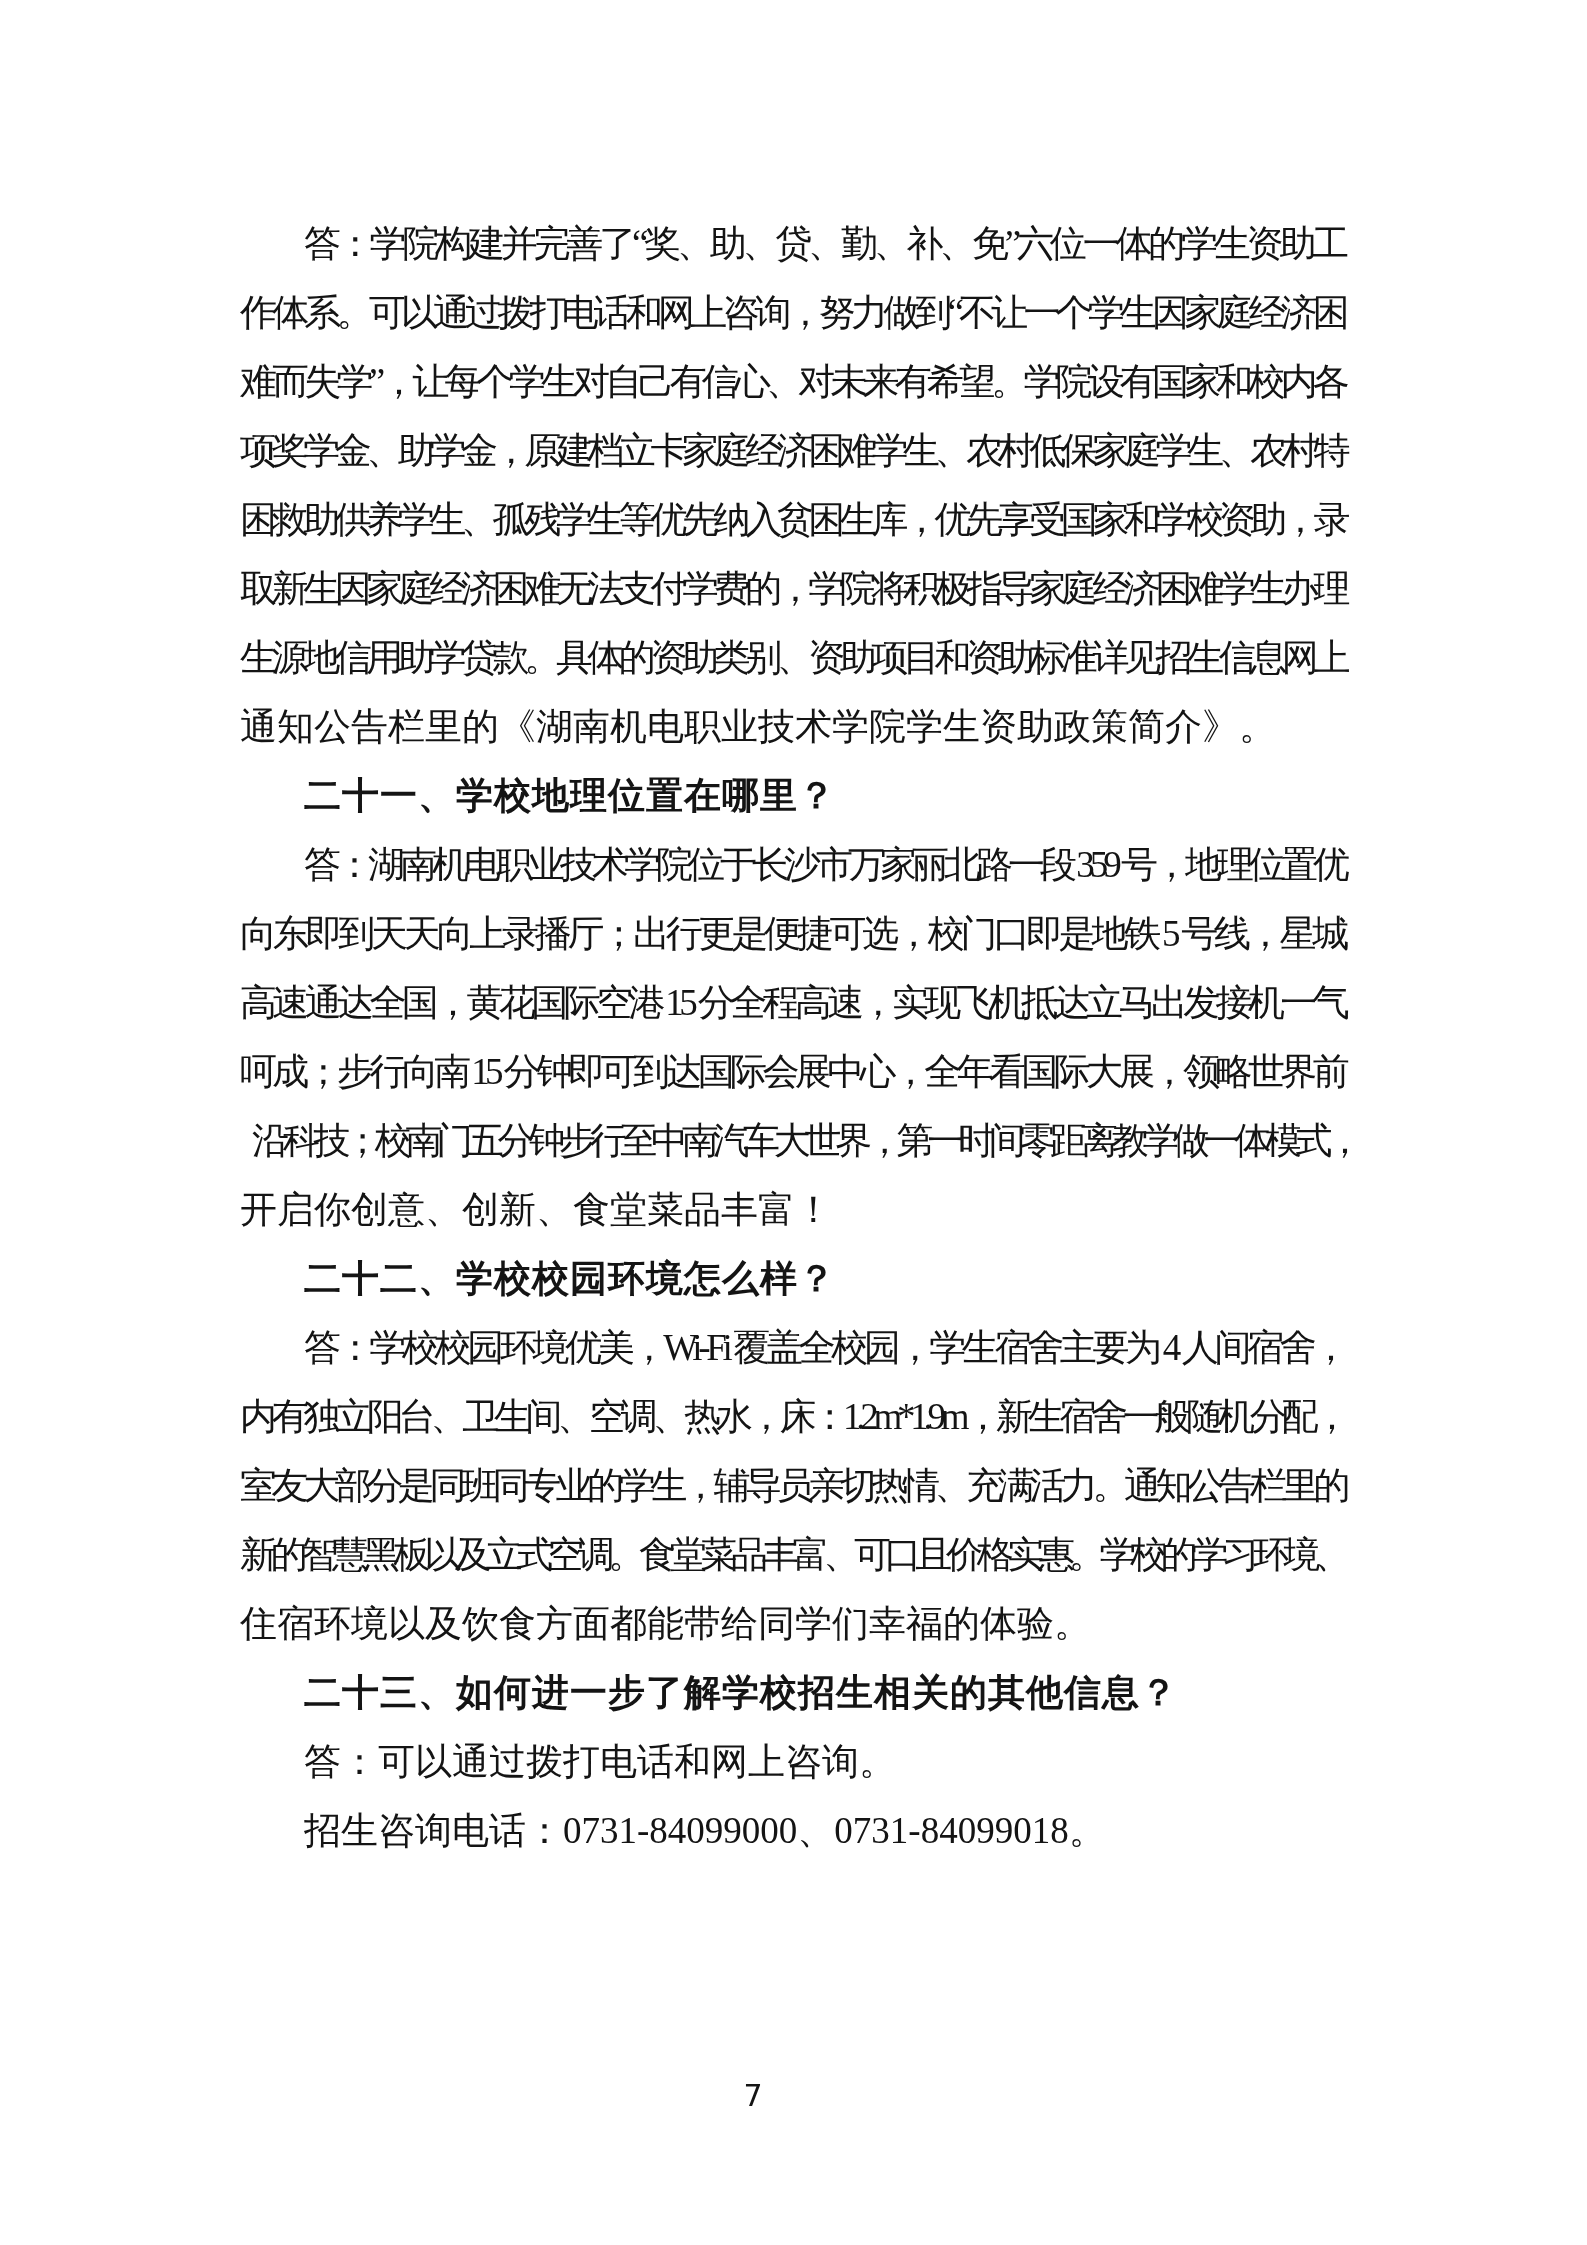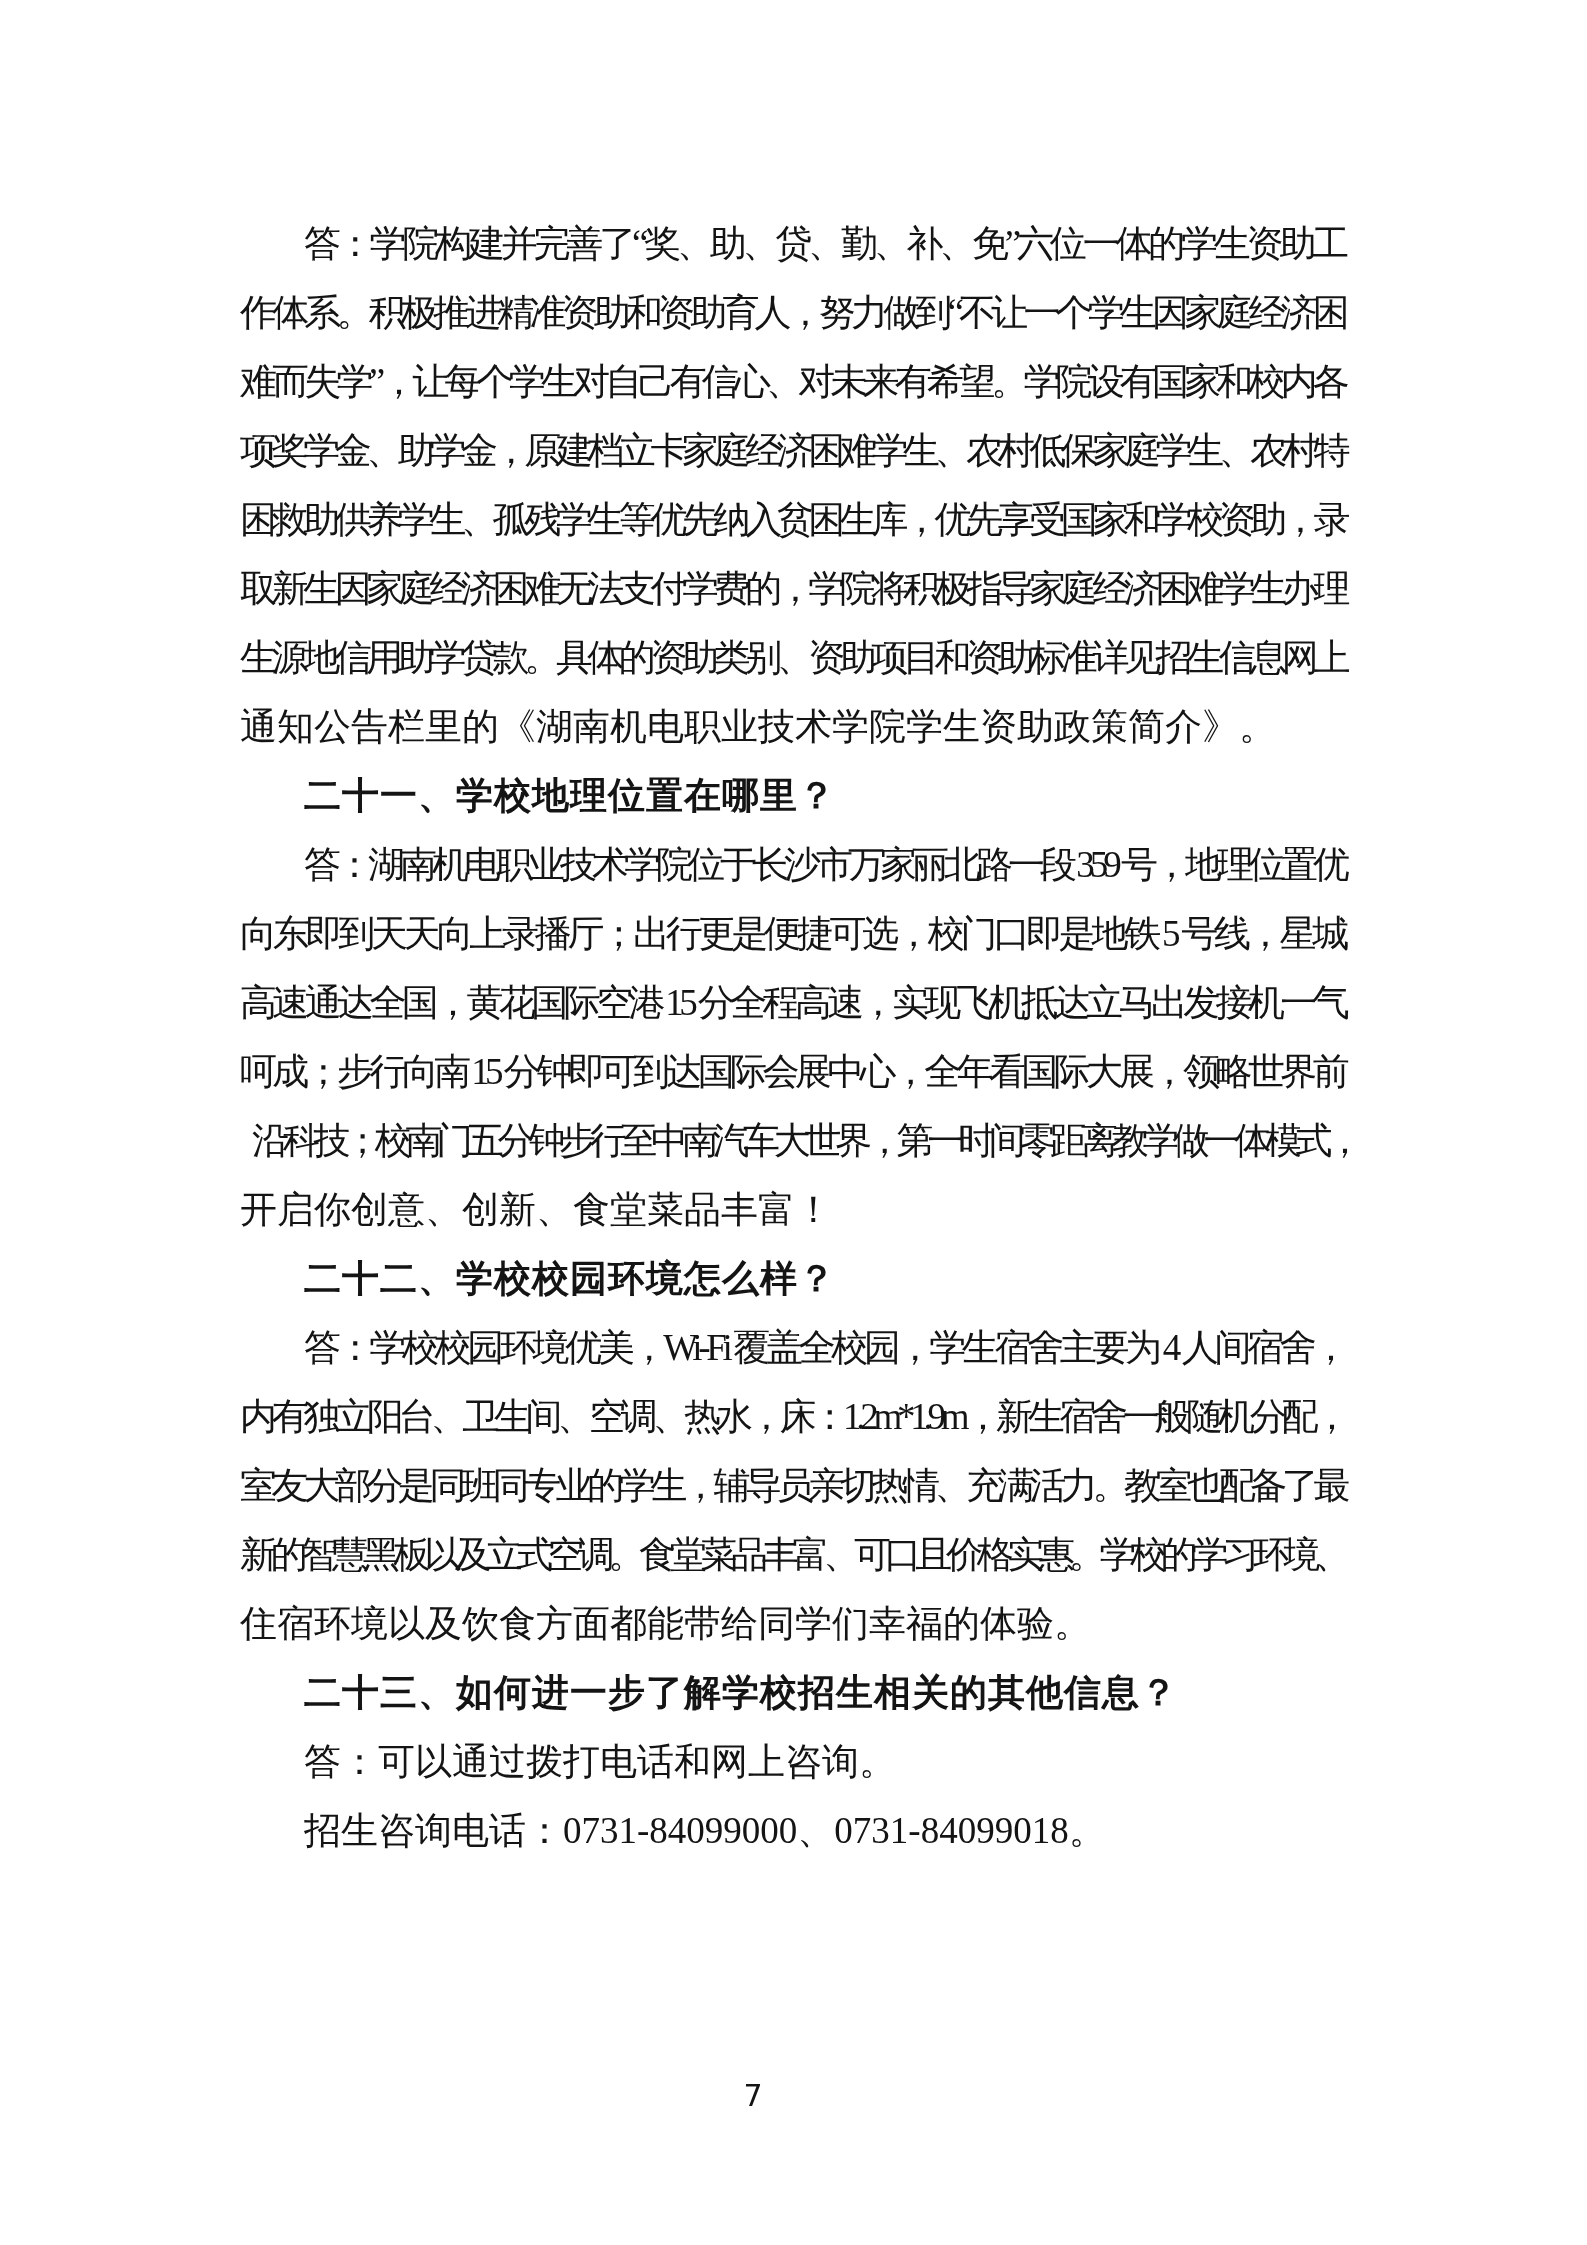--- a/index.html
+++ b/index.html
@@ -37,38 +37,38 @@
     font-size: 30px;
     color: #141414;
   }
 </style>
 </head>
 <body>
 
 <div class="page">
   <main class="content">
       <div class="line indent fit"><span style="letter-spacing: -4.20786px;">答：学院构建并完善了“奖、助、贷、勤、补、免”六位一体的学生资助工</span></div>
-      <div class="line fit"><span style="letter-spacing: -4.84107px;">作体系。积极推进精准资助和资助育人，努力做到“不让一个学生因家庭经济困</span></div>
+      <div class="line fit"><span style="letter-spacing: -4.84107px;">作体系。可以通过拨打电话和网上咨询，努力做到“不让一个学生因家庭经济困</span></div>
       <div class="line fit"><span style="letter-spacing: -4.84107px;">难而失学”，让每个学生对自己有信心、对未来有希望。学院设有国家和校内各</span></div>
       <div class="line fit"><span style="letter-spacing: -5.42857px;">项奖学金、助学金，原建档立卡家庭经济困难学生、农村低保家庭学生、农村特</span></div>
       <div class="line fit"><span style="letter-spacing: -5.42857px;">困救助供养学生、孤残学生等优先纳入贫困生库，优先享受国家和学校资助，录</span></div>
       <div class="line fit"><span style="letter-spacing: -5.42857px; text-align: center;">取新生因家庭经济困难无法支付学费的，学院将积极指导家庭经济困难学生办理</span></div>
       <div class="line fit"><span style="letter-spacing: -5.42857px;">生源地信用助学贷款。具体的资助类别、资助项目和资助标准详见招生信息网上</span></div>
       <div class="line"><span>通知公告栏里的《湖南机电职业技术学院学生资助政策简介》。</span></div>
       <div class="line indent heading"><span>二十一、学校地理位置在哪里？</span></div>
       <div class="line indent fit"><span style="letter-spacing: -5px;">答：湖南机电职业技术学院位于长沙市万家丽北路一段 359 号，地理位置优</span></div>
       <div class="line fit"><span style="letter-spacing: -4.25px;">向东即到天天向上录播厅；出行更是便捷可选，校门口即是地铁 5 号线，星城</span></div>
       <div class="line fit"><span style="letter-spacing: -4.63514px;">高速通达全国，黄花国际空港 15 分全程高速，实现飞机抵达立马出发接机一气</span></div>
       <div class="line fit"><span style="letter-spacing: -4.63514px;">呵成；步行向南 15 分钟即可到达国际会展中心，全年看国际大展，领略世界前</span></div>
       <div class="line fit"><span style="letter-spacing: -6.30556px; margin-left: 12px;">沿科技；校南门五分钟步行至中南汽车大世界，第一时间零距离教学做一体模式，</span></div>
       <div class="line"><span>开启你创意、创新、食堂菜品丰富！</span></div>
       <div class="line indent heading"><span>二十二、学校校园环境怎么样？</span></div>
       <div class="line indent fit"><span style="letter-spacing: -4.34622px;">答：学校校园环境优美，Wi-Fi 覆盖全校园，学生宿舍主要为 4 人间宿舍，</span></div>
       <div class="line fit"><span style="letter-spacing: -5.26406px;">内有独立阳台、卫生间、空调、热水，床：1.2m*1.9m，新生宿舍一般随机分配，</span></div>
-      <div class="line fit"><span style="letter-spacing: -5.42857px;">室友大部分是同班同专业的学生，辅导员亲切热情、充满活力。教室也配备了最</span></div>
+      <div class="line fit"><span style="letter-spacing: -5.42857px;">室友大部分是同班同专业的学生，辅导员亲切热情、充满活力。通知公告栏里的</span></div>
       <div class="line fit"><span style="letter-spacing: -6.30556px;">新的智慧黑板以及立式空调。食堂菜品丰富、可口且价格实惠。学校的学习环境、</span></div>
       <div class="line"><span>住宿环境以及饮食方面都能带给同学们幸福的体验。</span></div>
       <div class="line indent heading"><span>二十三、如何进一步了解学校招生相关的其他信息？</span></div>
       <div class="line indent"><span>答：可以通过拨打电话和网上咨询。</span></div>
       <div class="line indent"><span>招生咨询电话：0731-84099000、0731-84099018。</span></div>
     </main>
   <footer class="footer">
     <span>7</span>
   </footer>
 </div>

